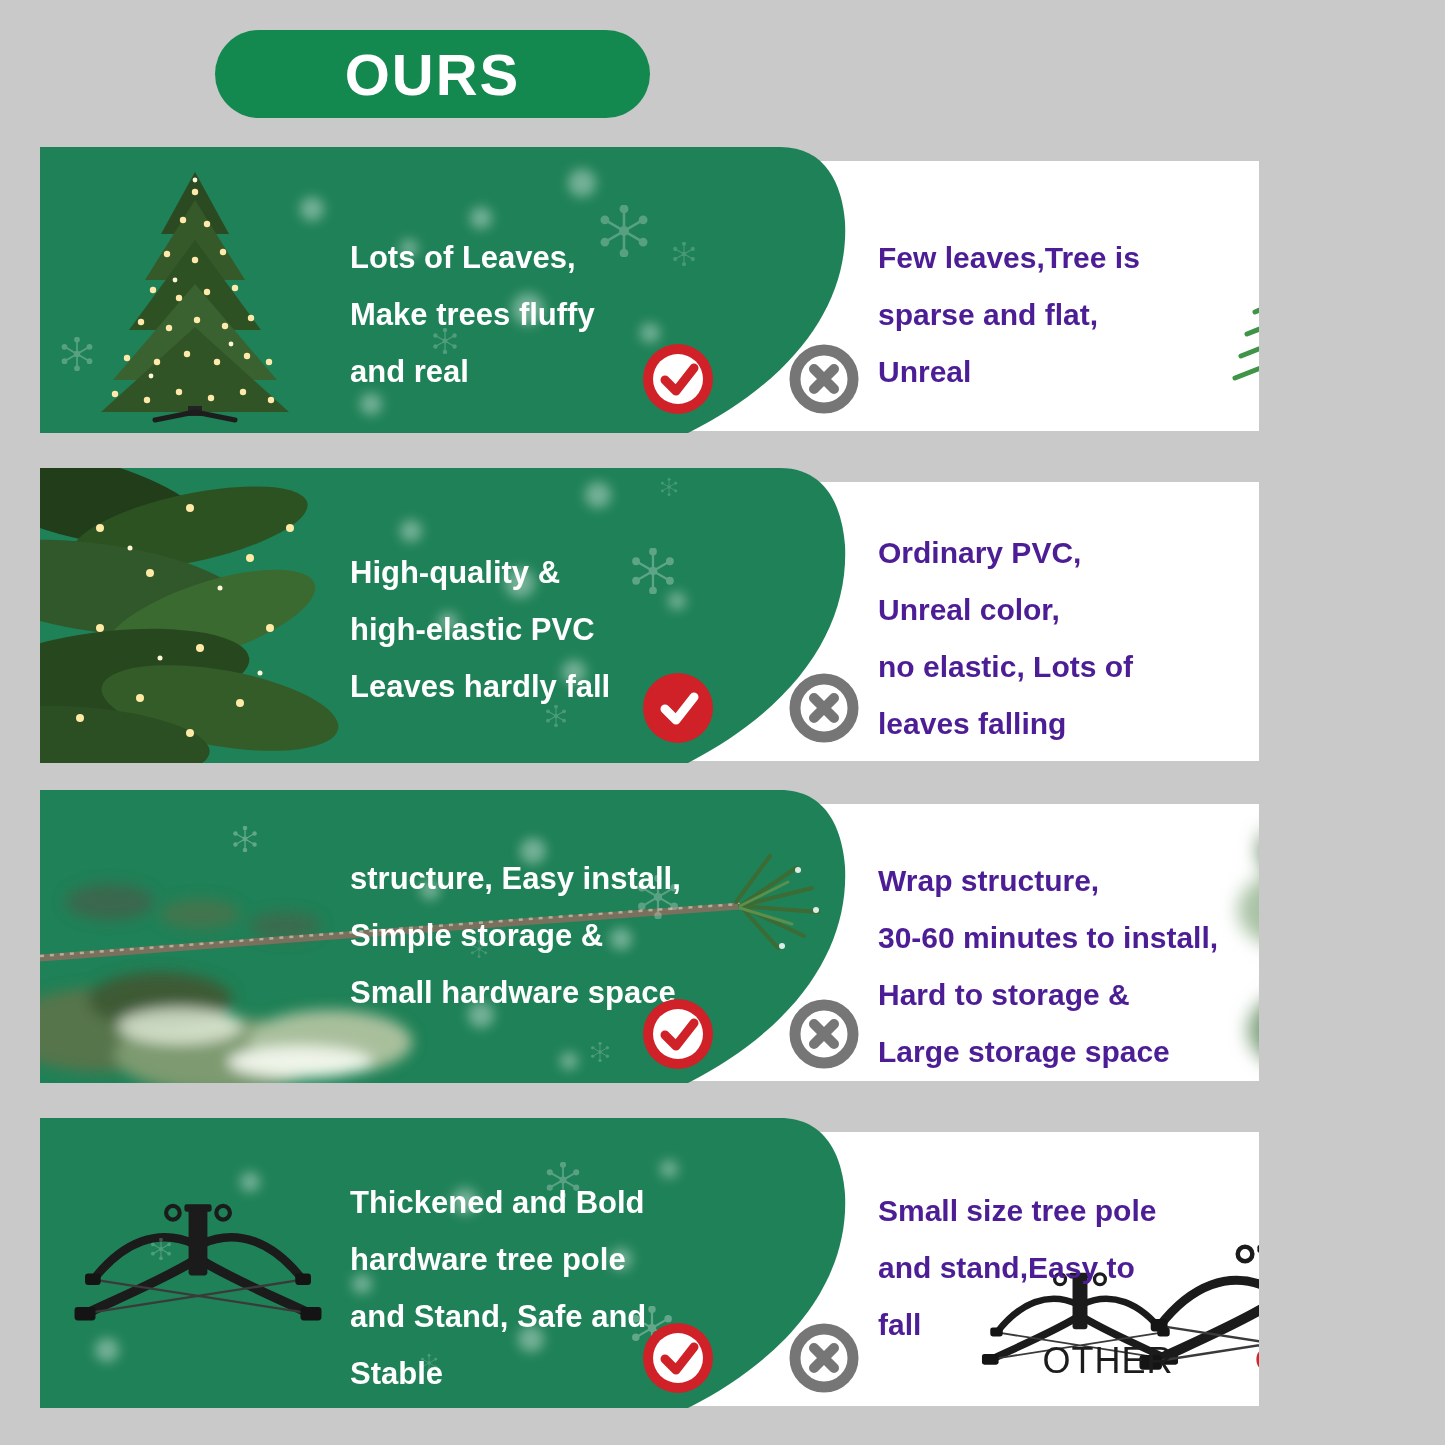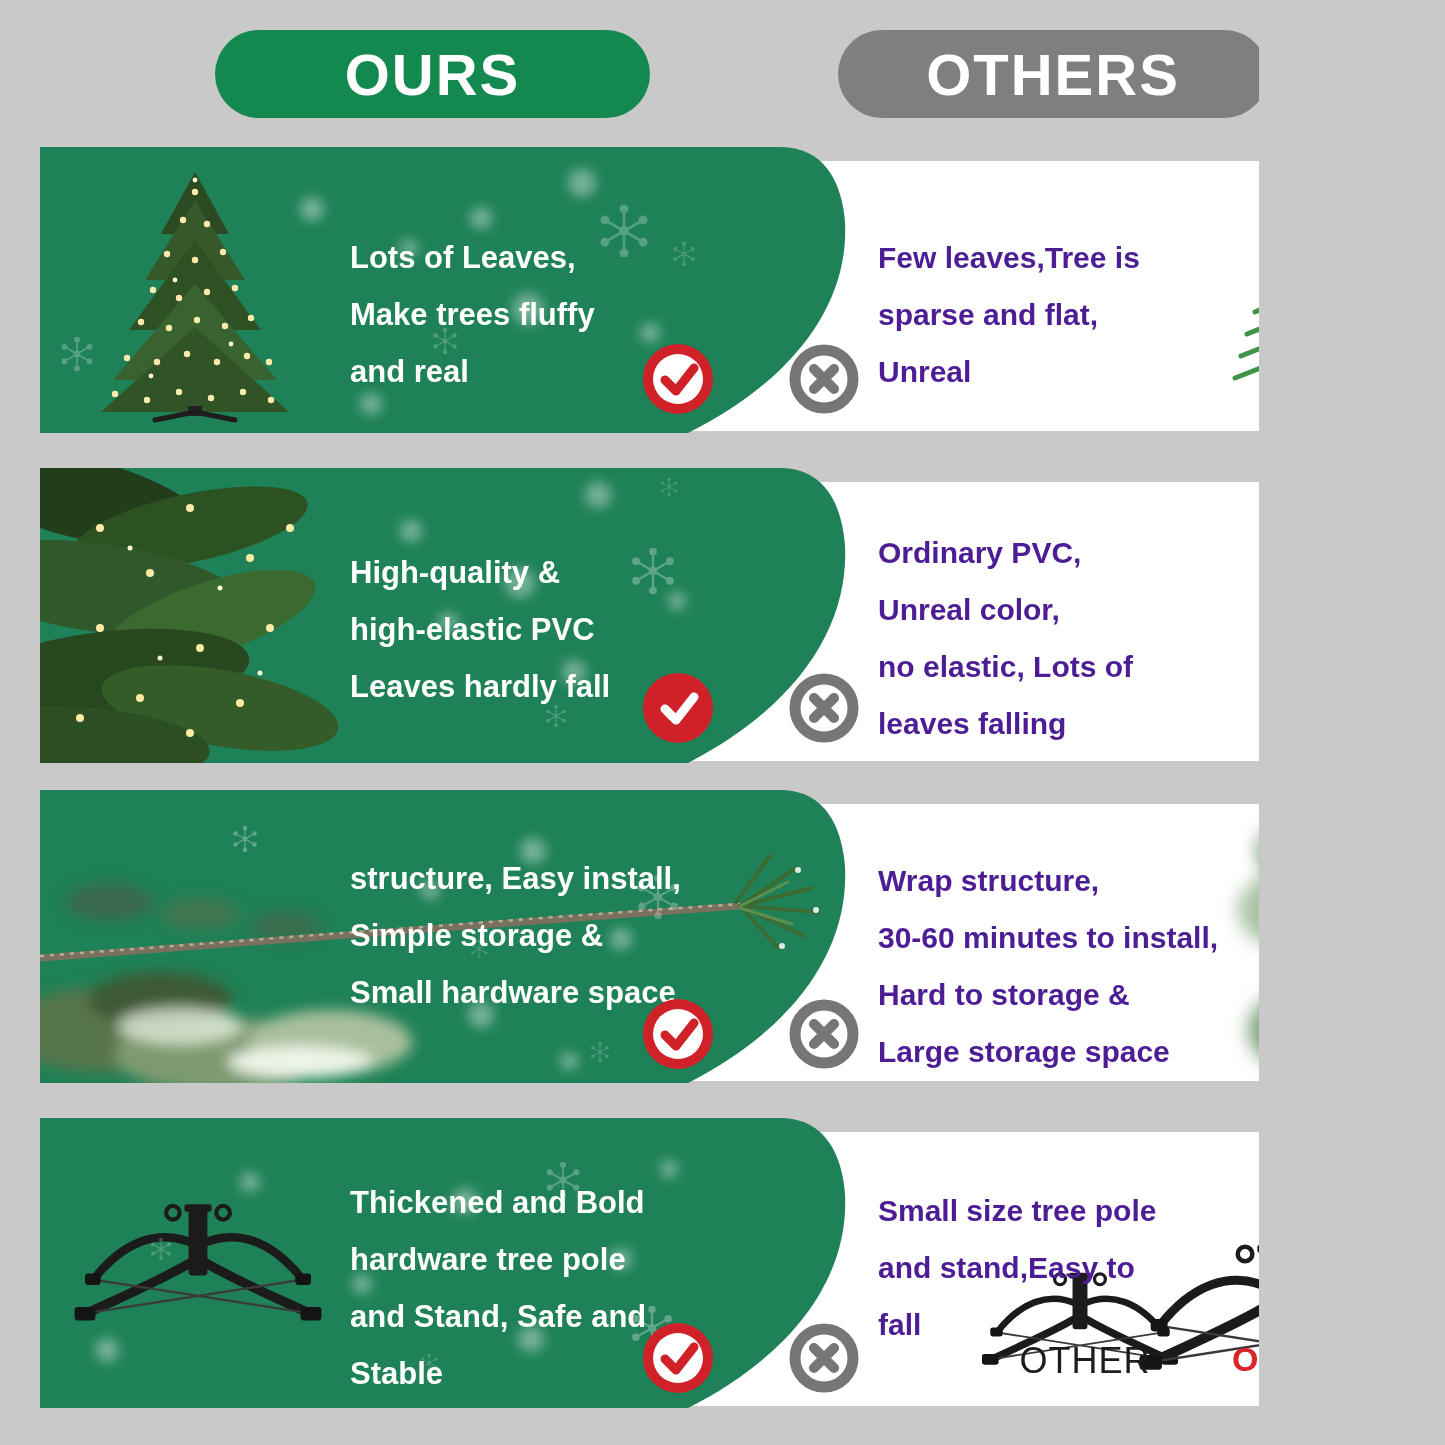--- a/index.html
+++ b/index.html
@@ -14,21 +14,21 @@
   .row{position:absolute;left:0;width:1445px;}
   .white-panel{position:absolute;left:690px;right:32px;top:14px;bottom:2px;background:#ffffff;}
   .green-shape{position:absolute;left:40px;top:0;height:100%;width:812px;display:block;}
   .art{position:absolute;display:block;}
   .ours-text{position:absolute;left:350px;color:#ffffff;font-size:31px;font-weight:bold;line-height:57px;z-index:6;}
   .others-text{position:absolute;left:878px;color:#4c1d95;font-size:30px;font-weight:bold;line-height:57px;z-index:6;}
   .badge{position:absolute;width:72px;height:72px;z-index:7;}
   .badge svg{display:block;width:100%;height:100%;}
   .flake{position:absolute;z-index:4;}
   .blob{position:absolute;background:#ffffff;border-radius:50%;filter:blur(6px);opacity:.38;z-index:4;}
-  .stand-label{position:absolute;z-index:8;transform:translateX(-50%);font-size:36px;color:#1c1c1c;letter-spacing:1px;}
+  .stand-label{position:absolute;z-index:8;transform:translateX(-50%);font-size:36px;color:#1c1c1c;letter-spacing:1px;margin-left:23px;}
   .stand-label.red{font-weight:bold;font-size:34px;color:#d7252a;}
   .z5{z-index:5;} .z3{z-index:3;} .z2{z-index:2;} .z1{z-index:1;}
 </style>
 </head>
 <body>
 
 <svg width="0" height="0" style="position:absolute" aria-hidden="true">
   <defs>
     <symbol id="sf" viewBox="0 0 40 40">
       <g stroke="#ffffff" stroke-width="2" fill="#ffffff" stroke-linecap="round">
@@ -61,23 +61,20 @@
       <rect x="22" y="74" width="15" height="11" rx="3" fill="#141414"></rect>
       <rect x="223" y="74" width="15" height="11" rx="3" fill="#141414"></rect>
     </symbol>
   </defs>
 </svg>
 
 <div class="canvas">
 
   <div class="pill ours">
     <span>OURS</span>
-  </div>
-  <div class="pill others">
-    <span>OTHERS</span>
   </div>
 
   <section class="row" style="top:147px;height:286px;">
     <div class="white-panel z1"></div>
     <svg class="green-shape z2" viewBox="0 0 812 290" preserveAspectRatio="none">
       <path d="M0 0 L740 0 C786 0 802 38 805 76 C809 152 762 232 648 290 L0 290 Z" fill="#1f8157"></path>
     </svg>
     <svg class="art z3" style="left:55px;top:14px;width:280px;height:262px;" viewBox="0 0 280 260">
       <polygon points="140,10 106,72 174,72" fill="#2c4a21"></polygon>
       <polygon points="140,38 90,118 190,118" fill="#36592a"></polygon>

